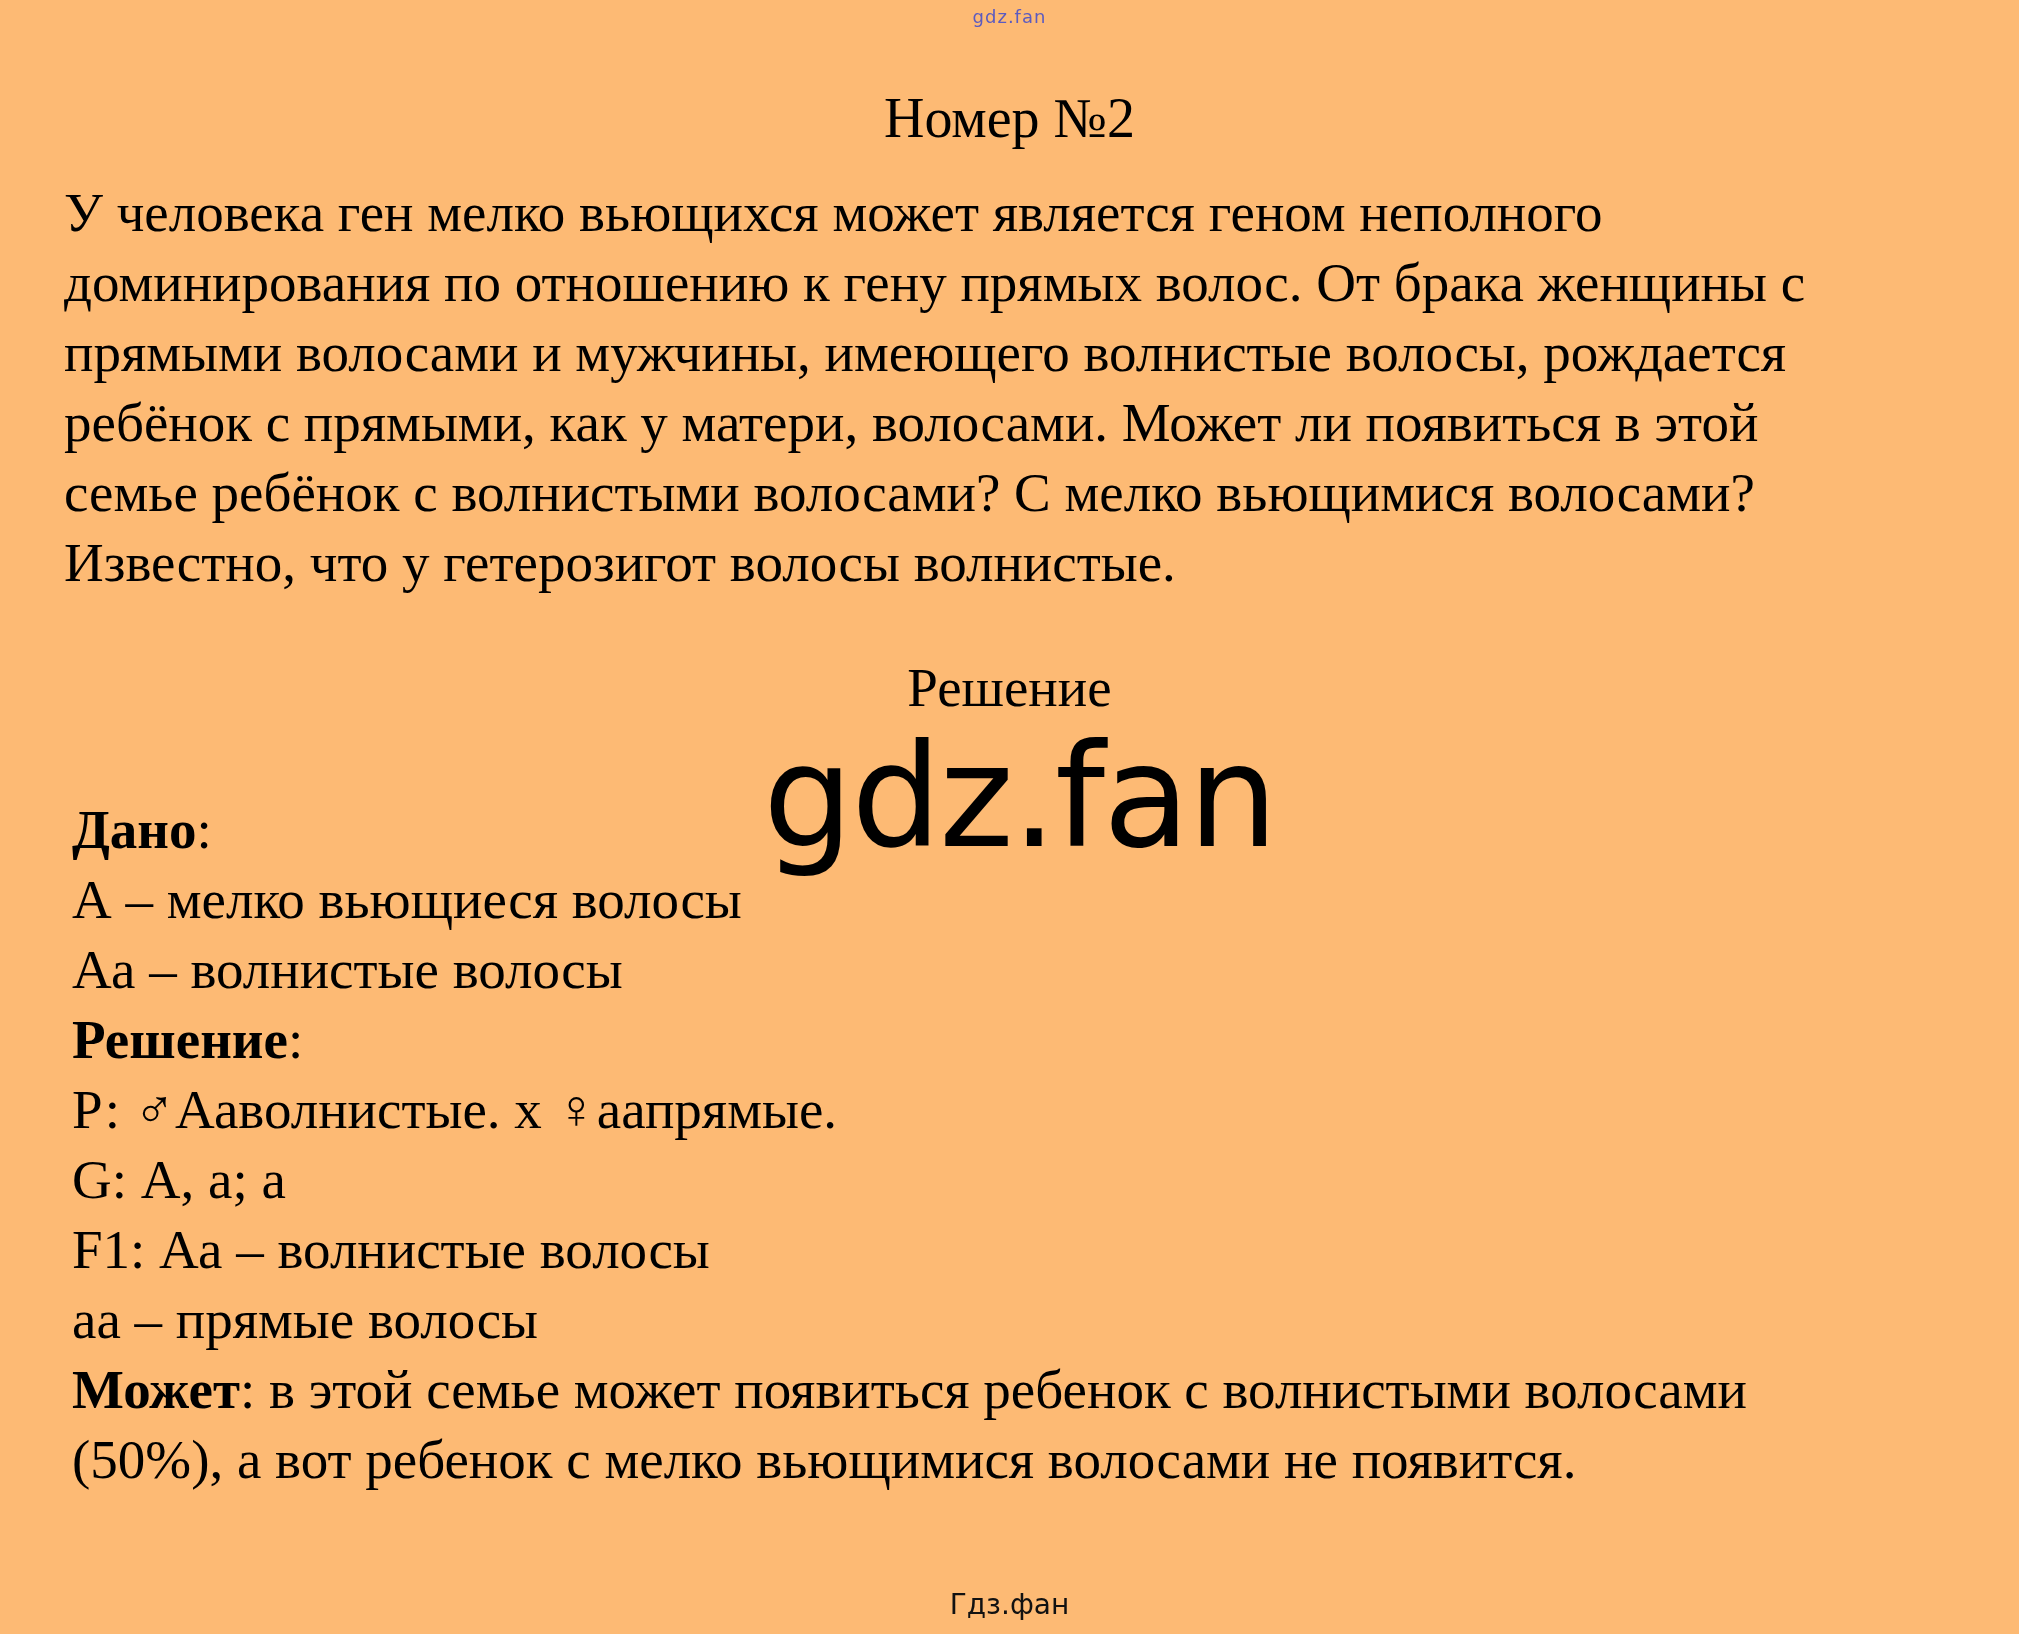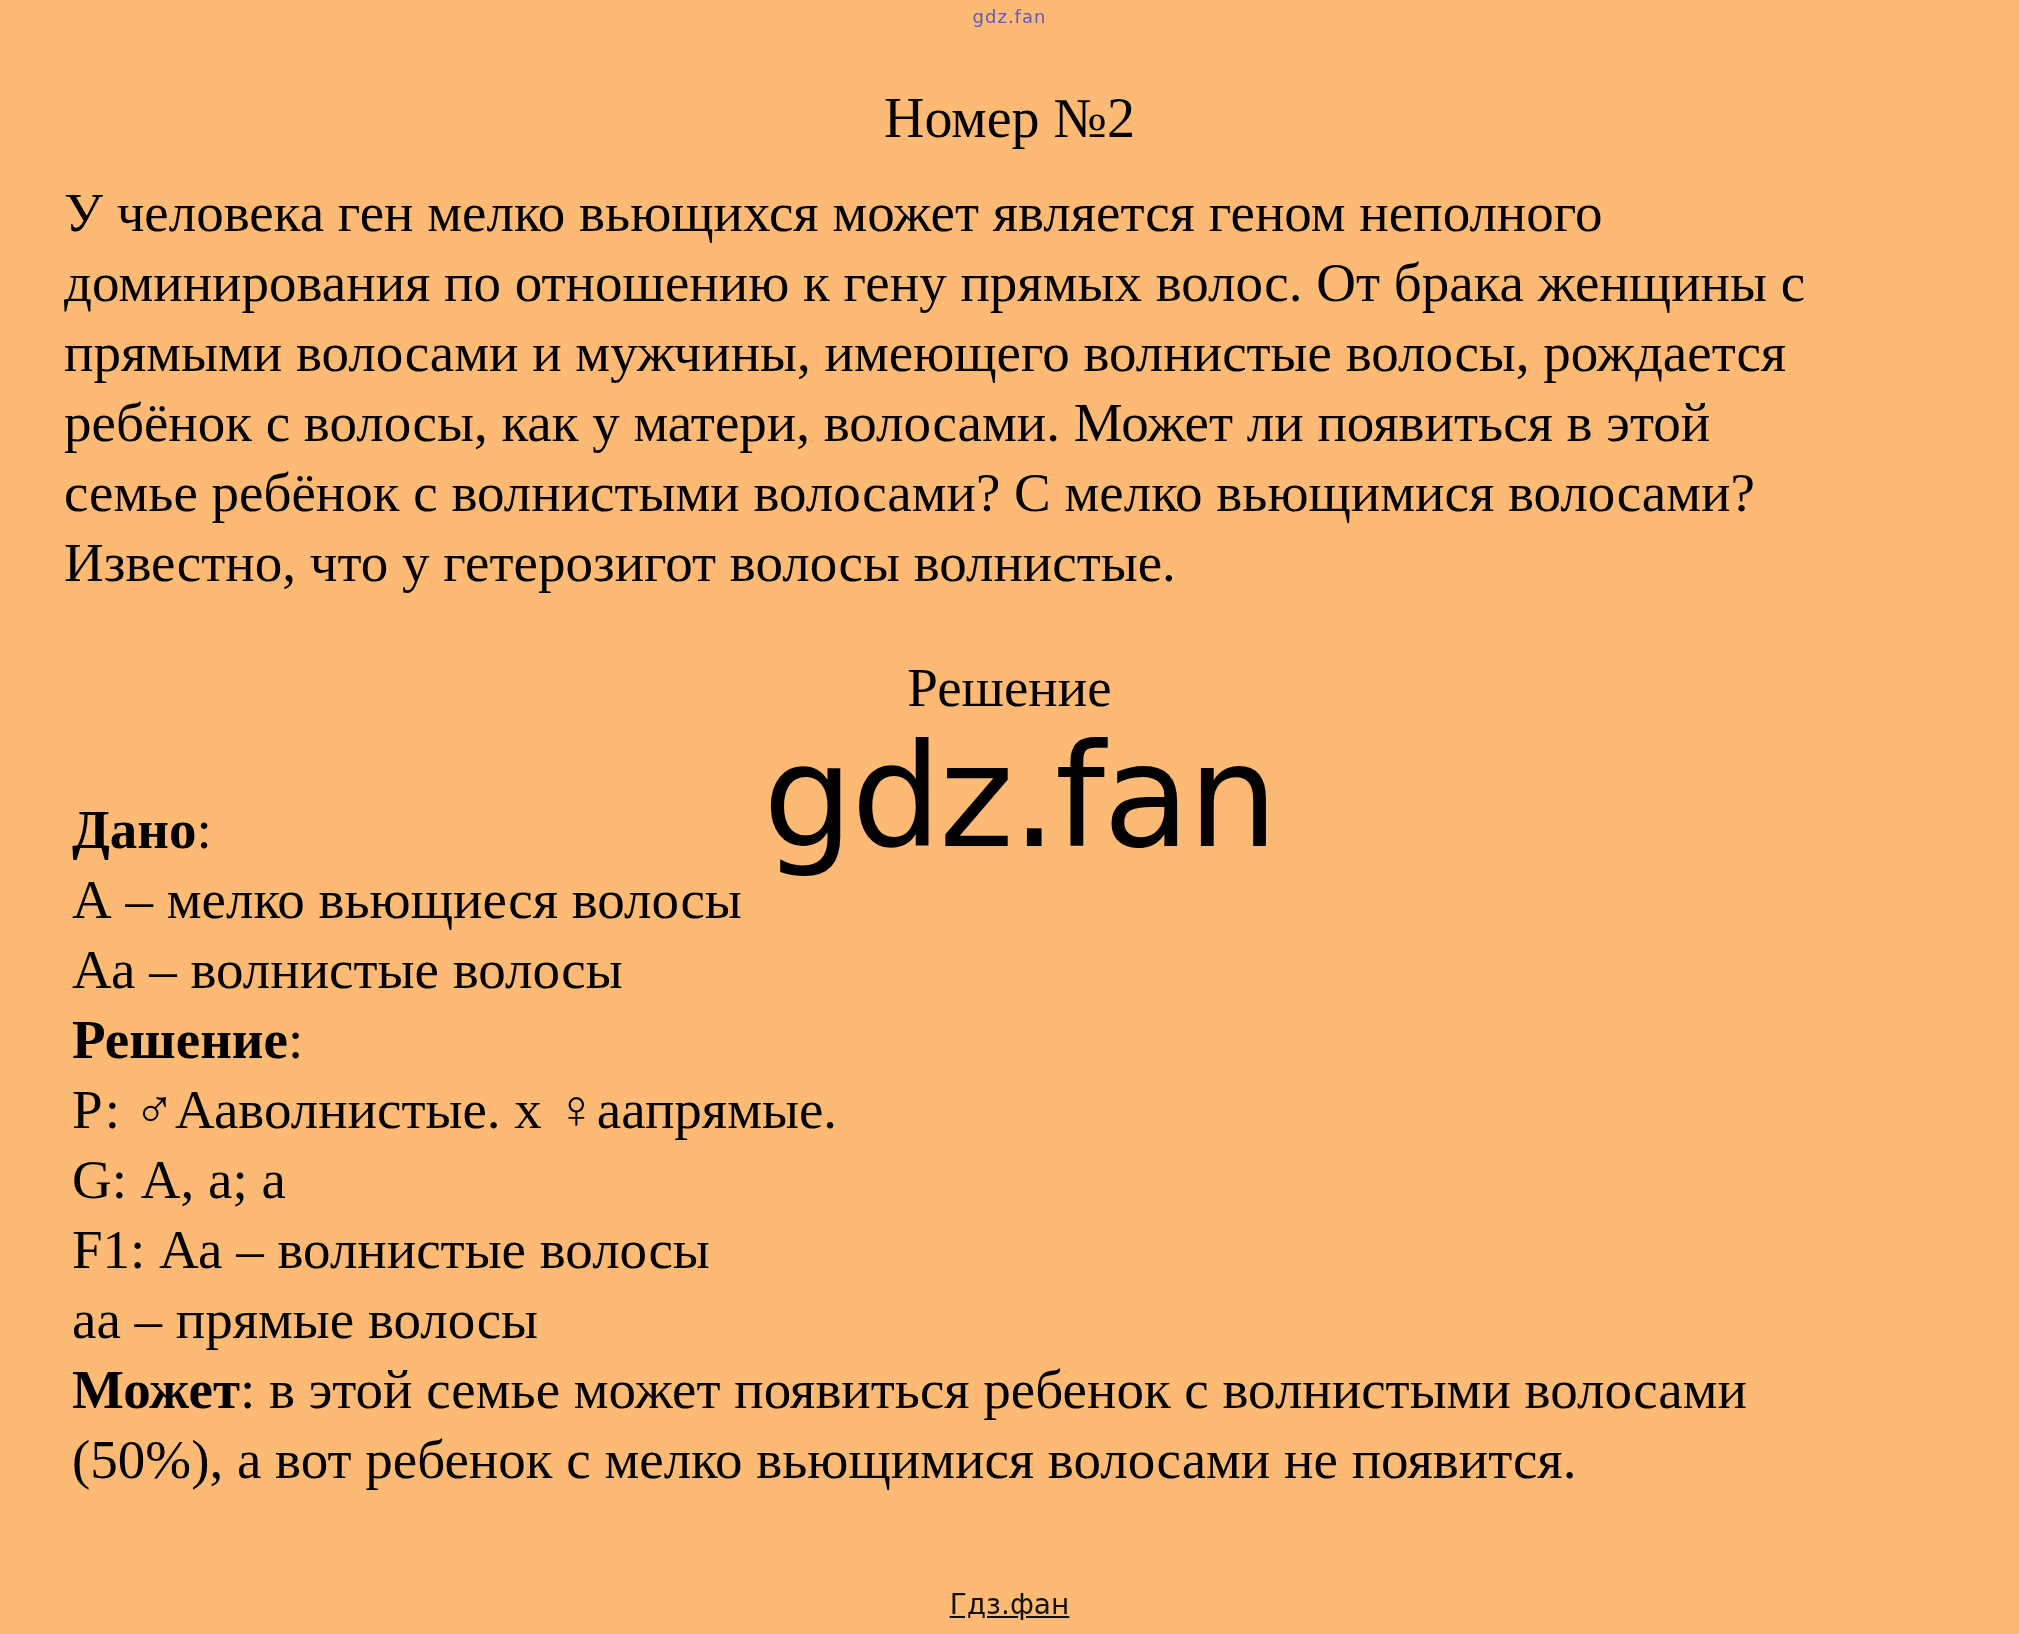--- a/index.html
+++ b/index.html
@@ -64,37 +64,36 @@
     z-index: 2;
   }
   .b { font-weight: bold; margin-left: 8px; }
   .footer {
     position: absolute;
     top: 1588px; left: 0; right: 0;
     text-align: center;
     font-family: "DejaVu Sans", sans-serif;
     font-size: 28px;
     color: #111111;
-    text-decoration: underline;
   }
 </style>
 </head>
 <body>
 
 <div class="page">
 
   <div class="top-wm">gdz.fan</div>
 
   <div class="title">Номер №2</div>
 
   <div class="problem">
     <div>У человека ген мелко вьющихся может является геном неполного</div>
     <div>доминирования по отношению к гену прямых волос. От брака женщины с</div>
     <div>прямыми волосами и мужчины, имеющего волнистые волосы, рождается</div>
-    <div>ребёнок с волосы, как у матери, волосами. Может ли появиться в этой</div>
+    <div>ребёнок с прямыми, как у матери, волосами. Может ли появиться в этой</div>
     <div>семье ребёнок с волнистыми волосами? С мелко вьющимися волосами?</div>
     <div>Известно, что у гетерозигот волосы волнистые.</div>
   </div>
 
   <div class="sol-heading">Решение</div>
 
   <div class="big-wm">gdz.fan</div>
 
   <div class="solution">
     <div><span class="b">Дано</span><span>:</span></div>

